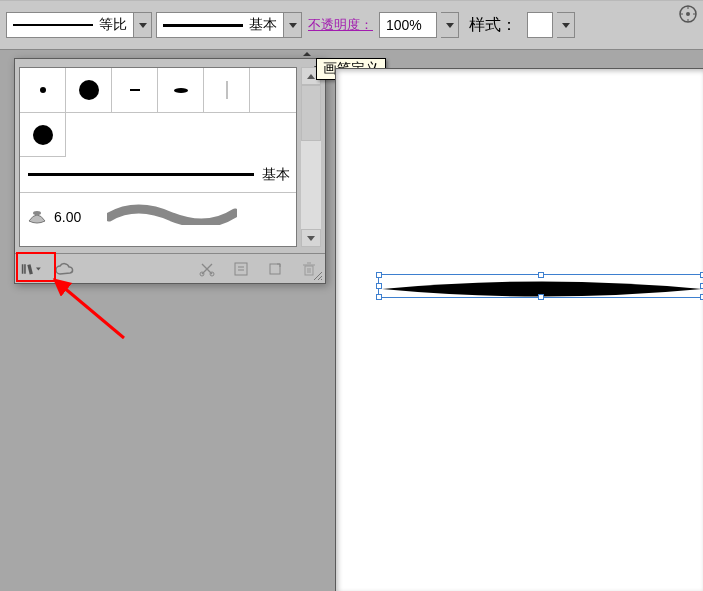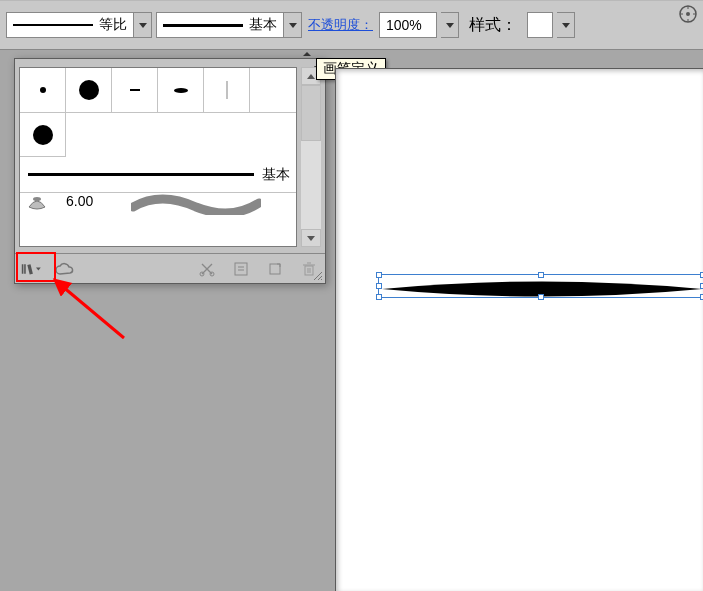--- a/index.html
+++ b/index.html
@@ -36,21 +36,21 @@
   .combo-line.thin { height: 2px; }
   .combo-label { font-size: 14px; color:#000; }
   .combo-arrow {
     width: 18px; height: 24px;
     background: #c9c9c9;
     border-left: 1px solid #888;
     display:flex; align-items:center; justify-content:center;
   }
   .combo-arrow svg { width:8px; height:5px; }
 
-  .opacity-label { color:#1d4ed8; text-decoration: underline; padding:0 2px; }
+  .opacity-label { color:#a21caf; text-decoration: underline; padding:0 2px; }
   .opacity-field {
     background:#fff; border:1px solid #888;
     height:26px; width:58px;
     display:flex; align-items:center; padding:12px 6px;
     font-size:14px;
   }
   .opacity-step {
     width:18px; height:26px;
     background:#c9c9c9; border:1px solid #888; border-left:none;
     display:flex; align-items:center; justify-content:center;
@@ -123,21 +123,21 @@
     height:36px; display:flex; align-items:center;
     border-bottom:1px solid #c3c3c3;
     padding-right:6px;
   }
   .brush-stroke-row .stroke-line{
     flex:1; height:3px; background:#000; margin:0 8px;
   }
   .brush-stroke-row .stroke-label{font-size:14px;}
 
   .brush-bottom-row{
-    height:32px; display:flex; align-items:flex-start; gap:18px; padding-left:6px;
+    height:32px; display:flex; align-items:flex-end; gap:6px; padding-left:6px;
   }
   .ink-icon{width:22px;height:18px;}
   .ink-val{font-size:14px;}
   .wave{
     margin-left:20px; width:130px; height:22px;
   }
 
   
   .panel-scroll{
     position:absolute; right:4px; top:8px; width:20px; bottom:36px;

